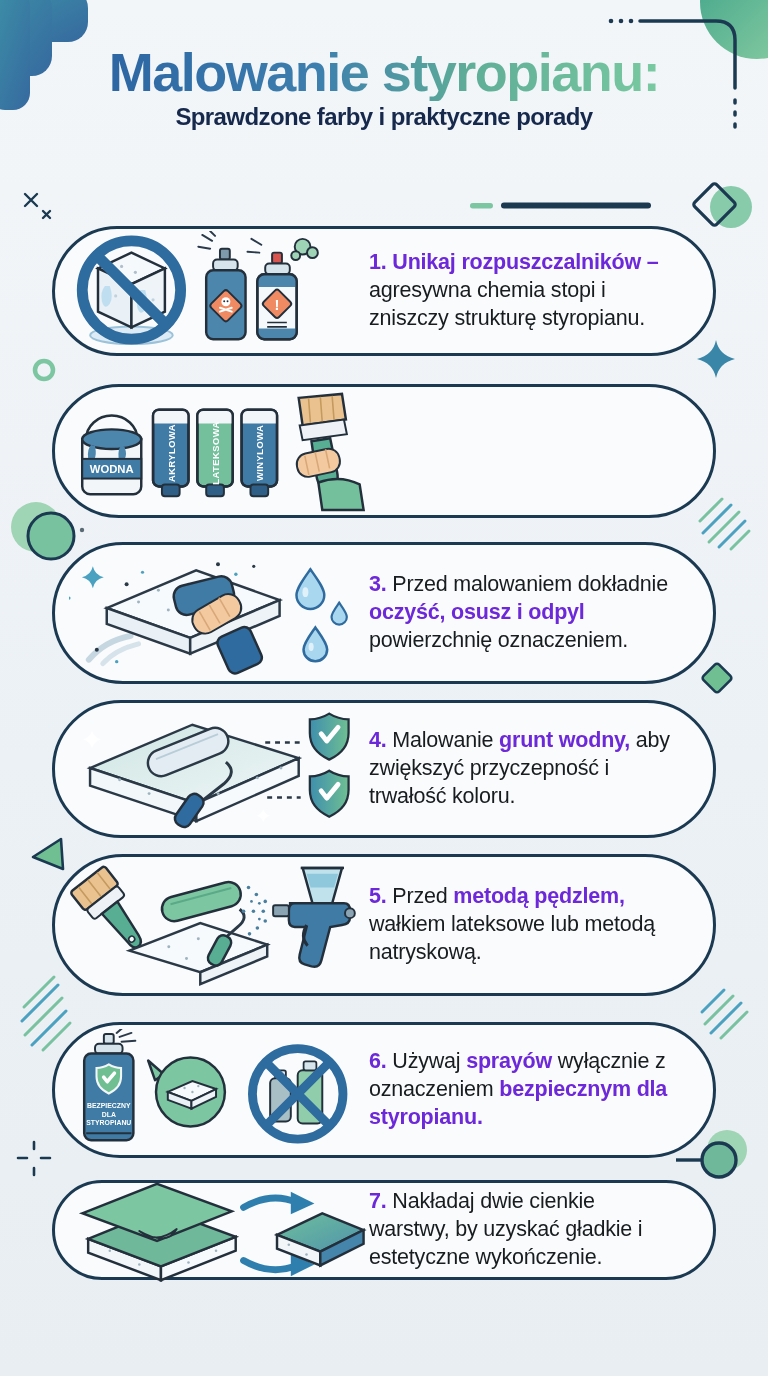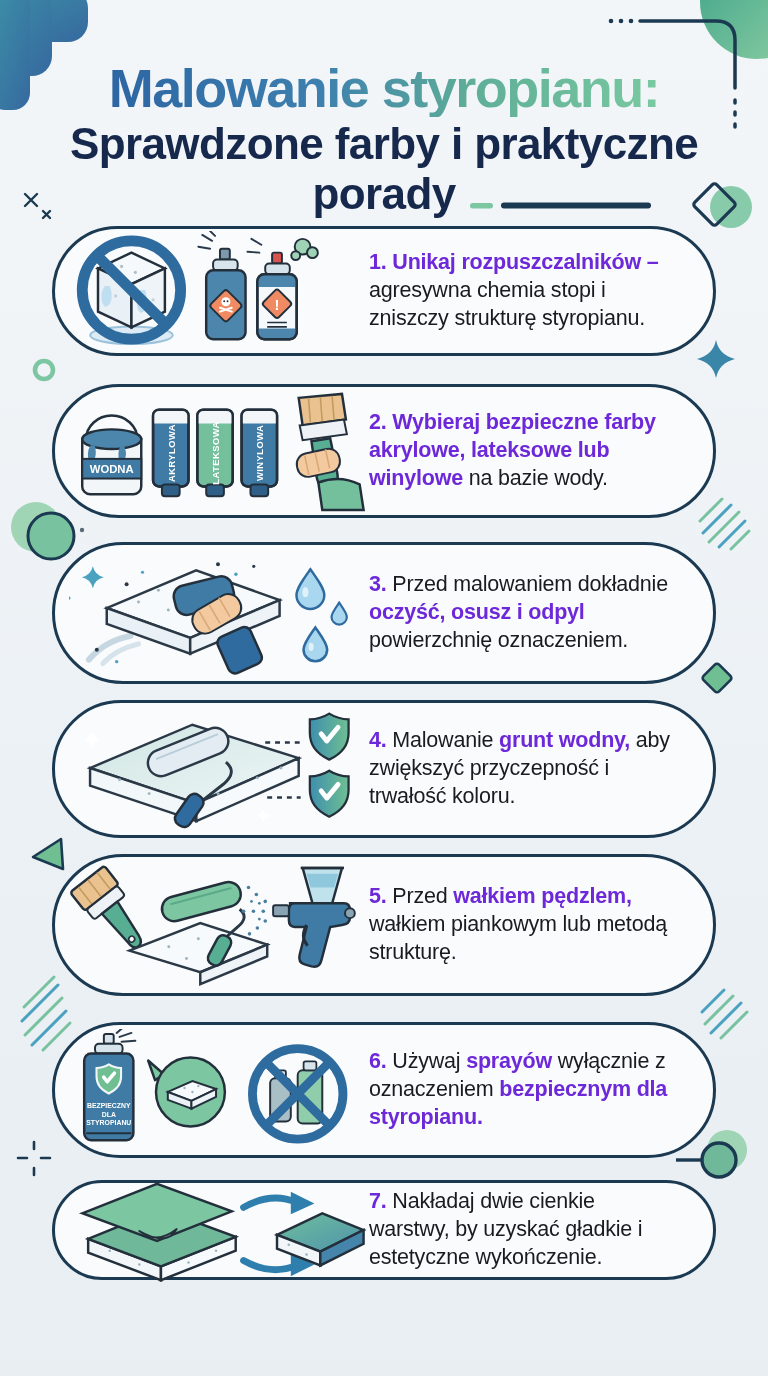--- a/index.html
+++ b/index.html
@@ -4,29 +4,29 @@
 <style>
   html,body{margin:0;padding:0;}
   body{
     width:768px;height:1376px;overflow:hidden;
     font-family:"Liberation Sans",sans-serif;
     background:linear-gradient(180deg,#f3f6f9 0%,#ecf1f5 55%,#e9eef3 100%);
     position:relative;
   }
   .poster{position:relative;width:768px;height:1376px;}
   .decor{position:absolute;left:0;top:0;width:768px;height:1376px;z-index:0;pointer-events:none;}
-  .header{position:absolute;left:0;top:44px;width:768px;text-align:center;z-index:2;margin-top:16px;}
+  .header{position:absolute;left:0;top:44px;width:768px;text-align:center;z-index:2;}
   .title{
     font-size:54px;font-weight:bold;letter-spacing:-1.5px;line-height:1.05;
     background:linear-gradient(90deg,#2d66a3 0%,#3d7fae 38%,#5fae97 66%,#79c9a1 100%);
     -webkit-background-clip:text;background-clip:text;color:transparent;
     display:inline-block;
   }
   .subtitle{
-    font-size:44px;font-weight:bold;letter-spacing:-0.6px;color:#16294d;margin-top:2px;
+    font-size:24px;font-weight:bold;letter-spacing:-0.6px;color:#16294d;margin-top:2px;
   }
   .tip-card{
     position:absolute;left:52px;width:664px;z-index:1;
     background:#f9fbfd;border:3px solid #1b3a52;border-radius:74px;
     display:flex;align-items:center;box-sizing:border-box;
   }
   .tip-illus{flex:0 0 302px;margin-left:12px;display:flex;align-items:center;justify-content:center;}
   .tip-text{
     flex:1;padding-right:36px;font-size:21.5px;line-height:1.3;color:#191c1f;
     letter-spacing:-0.2px;
@@ -209,21 +209,20 @@
           <path d="M233,36 l45,-6 3,15 -45,6 z" fill="#eef2f6" stroke="#23303c" stroke-width="2"></path>
           <path d="M245,52 l19,-3 7,34 q3,14 -8,16 q-11,2 -13,-12 z" fill="#57ae92" stroke="#23303c" stroke-width="2.5"></path>
           <g transform="rotate(-12 252 74)">
             <rect x="230" y="62" width="44" height="24" rx="11" fill="#f3c9a0" stroke="#23303c" stroke-width="2"></rect>
             <path d="M240,64 v20 M251,63 v20 M262,62 v20" stroke="#d9a877" stroke-width="1.6"></path>
           </g>
           <path d="M252,94 q22,-8 42,2 l4,26 h-42 z" fill="#74bf9c" stroke="#23303c" stroke-width="2.5"></path>
         </g>
       </svg>
     </div>
-    <div class="tip-text"><span class="seg-b">2. Wybieraj bezpieczne farby akrylowe, lateksowe lub winylowe</span><span class="seg-r"> na bazie wody.</span></div>
   </div>
 
   <div class="tip-card" style="top:542px;height:142px;">
     <div class="tip-illus">
       <svg width="298" height="126" viewBox="0 0 300 126">
         <g>
           <path d="M24,16 q2,9 11,11 q-9,2 -11,11 q-2,-9 -11,-11 q9,-2 11,-11 z" fill="#4aa1c0"></path>
           <path d="M62,86 q-26,5 -42,24" stroke="#c6d7e1" stroke-width="6" fill="none" stroke-linecap="round"></path>
           <path d="M70,94 q-24,6 -36,20" stroke="#d6e3ea" stroke-width="5" fill="none" stroke-linecap="round"></path>
           <polygon points="38,58 128,20 212,50 122,88" fill="#f6fafc" stroke="#2b3947" stroke-width="2.5"></polygon>
@@ -366,21 +365,21 @@
             <circle cx="198" cy="60" r="1.8"></circle>
               <circle cx="190" cy="67" r="1.8"></circle>
               <circle cx="182" cy="73" r="1.8"></circle>
             <circle cx="192" cy="42" r="1.4"></circle>
               <circle cx="192" cy="58" r="1.4"></circle>
               <circle cx="184" cy="40" r="1.4"></circle>
           </g>
         </g>
       </svg>
     </div>
-    <div class="tip-text"><span class="seg-b">5.</span><span class="seg-r"> Przed </span><span class="seg-b">wałkiem pędzlem,</span><span class="seg-r"> wałkiem piankowym lub metodą strukturę.</span></div>
+    <div class="tip-text"><span class="seg-b">5.</span><span class="seg-r"> Przed </span><span class="seg-b">metodą pędzlem,</span><span class="seg-r"> wałkiem lateksowe lub metodą natryskową.</span></div>
   </div>
 
   <div class="tip-card" style="top:1022px;height:136px;">
     <div class="tip-illus">
       <svg width="298" height="122" viewBox="0 0 300 124">
         <g>
           <path d="M50,8 l12,-4 M52,13 l14,-1 M47,4 l7,-6" stroke="#2b3a4a" stroke-width="2" stroke-linecap="round"></path>
           <rect x="34" y="5" width="10" height="10" rx="2" fill="#d7e4ec" stroke="#23303c" stroke-width="2"></rect>
           <rect x="25" y="15" width="28" height="10" rx="4" fill="#d7e4ec" stroke="#23303c" stroke-width="2"></rect>
           <rect x="14" y="25" width="50" height="88" rx="7" fill="#3f7ba5" stroke="#23303c" stroke-width="2.5"></rect>

